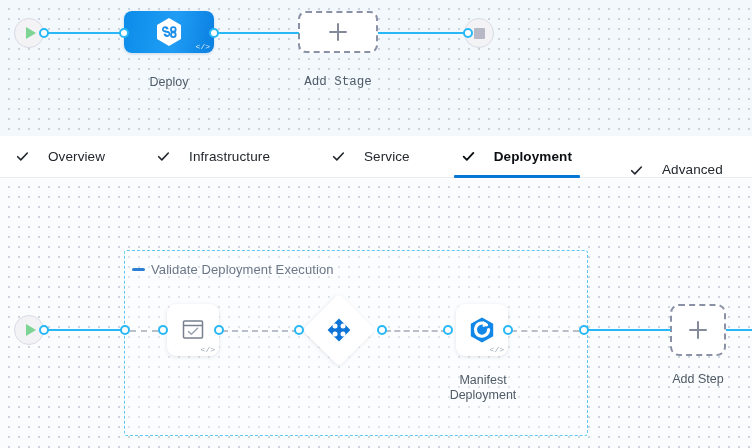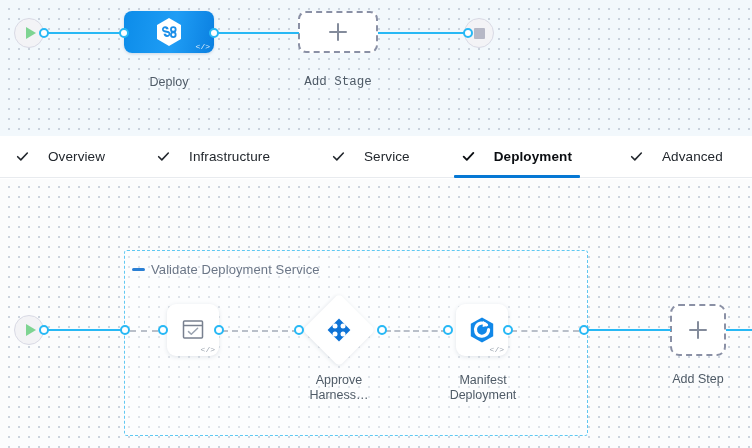--- a/index.html
+++ b/index.html
@@ -342,35 +342,35 @@
       <span class="tab-label">Service</span>
     </div>
 
     <div class="tab active" style="margin-left:52px;">
       <svg class="check" viewBox="0 0 14 14">
         <path d="M1.8 7.2 L5.2 10.6 L12.2 3.2" fill="none" stroke="#0b0e12" stroke-width="2" stroke-linecap="round" stroke-linejoin="round"></path>
       </svg>
       <span class="tab-label">Deployment</span>
     </div>
 
-    <div class="tab" style="margin-left:58px;">
+    <div class="tab" style="margin-left:58px;align-items:flex-end;">
       <svg class="check" viewBox="0 0 14 14">
         <path d="M1.8 7.2 L5.2 10.6 L12.2 3.2" fill="none" stroke="#22272d" stroke-width="1.7" stroke-linecap="round" stroke-linejoin="round"></path>
       </svg>
       <span class="tab-label">Advanced</span>
     </div>
   </div>
 
   <div class="canvas canvas-bottom">
 
     <div class="step-group" style="left:124px; top:71px; width:464px; height:186px;"></div>
 
     <div class="group-header" style="left:132px; top:83px;">
       <span class="collapse-dash"></span>
-      <span class="group-title">Validate Deployment Service</span>
+      <span class="group-title">Validate Deployment Execution</span>
     </div>
 
     <div class="round-endpoint" style="left:14px; top:136px;">
       <div class="play-tri"></div>
     </div>
     <div class="port" style="left:39px; top:146px;"></div>
 
     <div class="link" style="left:45px; top:149.8px; width:78px;"></div>
     <div class="port" style="left:120px; top:146px;"></div>
 
@@ -393,22 +393,20 @@
     <div class="step-diamond" style="left:313px; top:125px;"></div>
     <div class="diamond-icon" style="left:313px; top:125px;">
       <svg width="28" height="28" viewBox="0 0 28 28">
         <path d="M14 2.6 L25.4 14 L14 25.4 L2.6 14 Z" fill="#0e73d6"></path>
         <circle cx="10" cy="10" r="2.5" fill="#ffffff"></circle>
         <circle cx="18" cy="10" r="2.5" fill="#ffffff"></circle>
         <circle cx="10" cy="18" r="2.5" fill="#ffffff"></circle>
         <circle cx="18" cy="18" r="2.5" fill="#ffffff"></circle>
       </svg>
     </div>
-    <div class="node-label" style="left:339px; top:194px;">Approve
-Harness…</div>
     <div class="port" style="left:377px; top:146px;"></div>
 
     <div class="link-dashed" style="left:385px; top:150.8px; width:62px;"></div>
     <div class="port" style="left:443px; top:146px;"></div>
 
     <div class="step-square" style="left:456px; top:125px;">
       <svg width="30" height="30" viewBox="0 0 30 30">
         <polygon points="15,2.5 26.2,8.8 26.2,21.2 15,27.5 3.8,21.2 3.8,8.8" fill="#1188e8"></polygon>
         <path d="M21.6 14.6a6.6 6.6 0 1 1-2.1-4.8" fill="none" stroke="#ffffff" stroke-width="3.1" stroke-linecap="round"></path>
         <path d="M16.1 5.9 L21.4 10.5 L15.6 12.1 Z" fill="#ffffff"></path>

